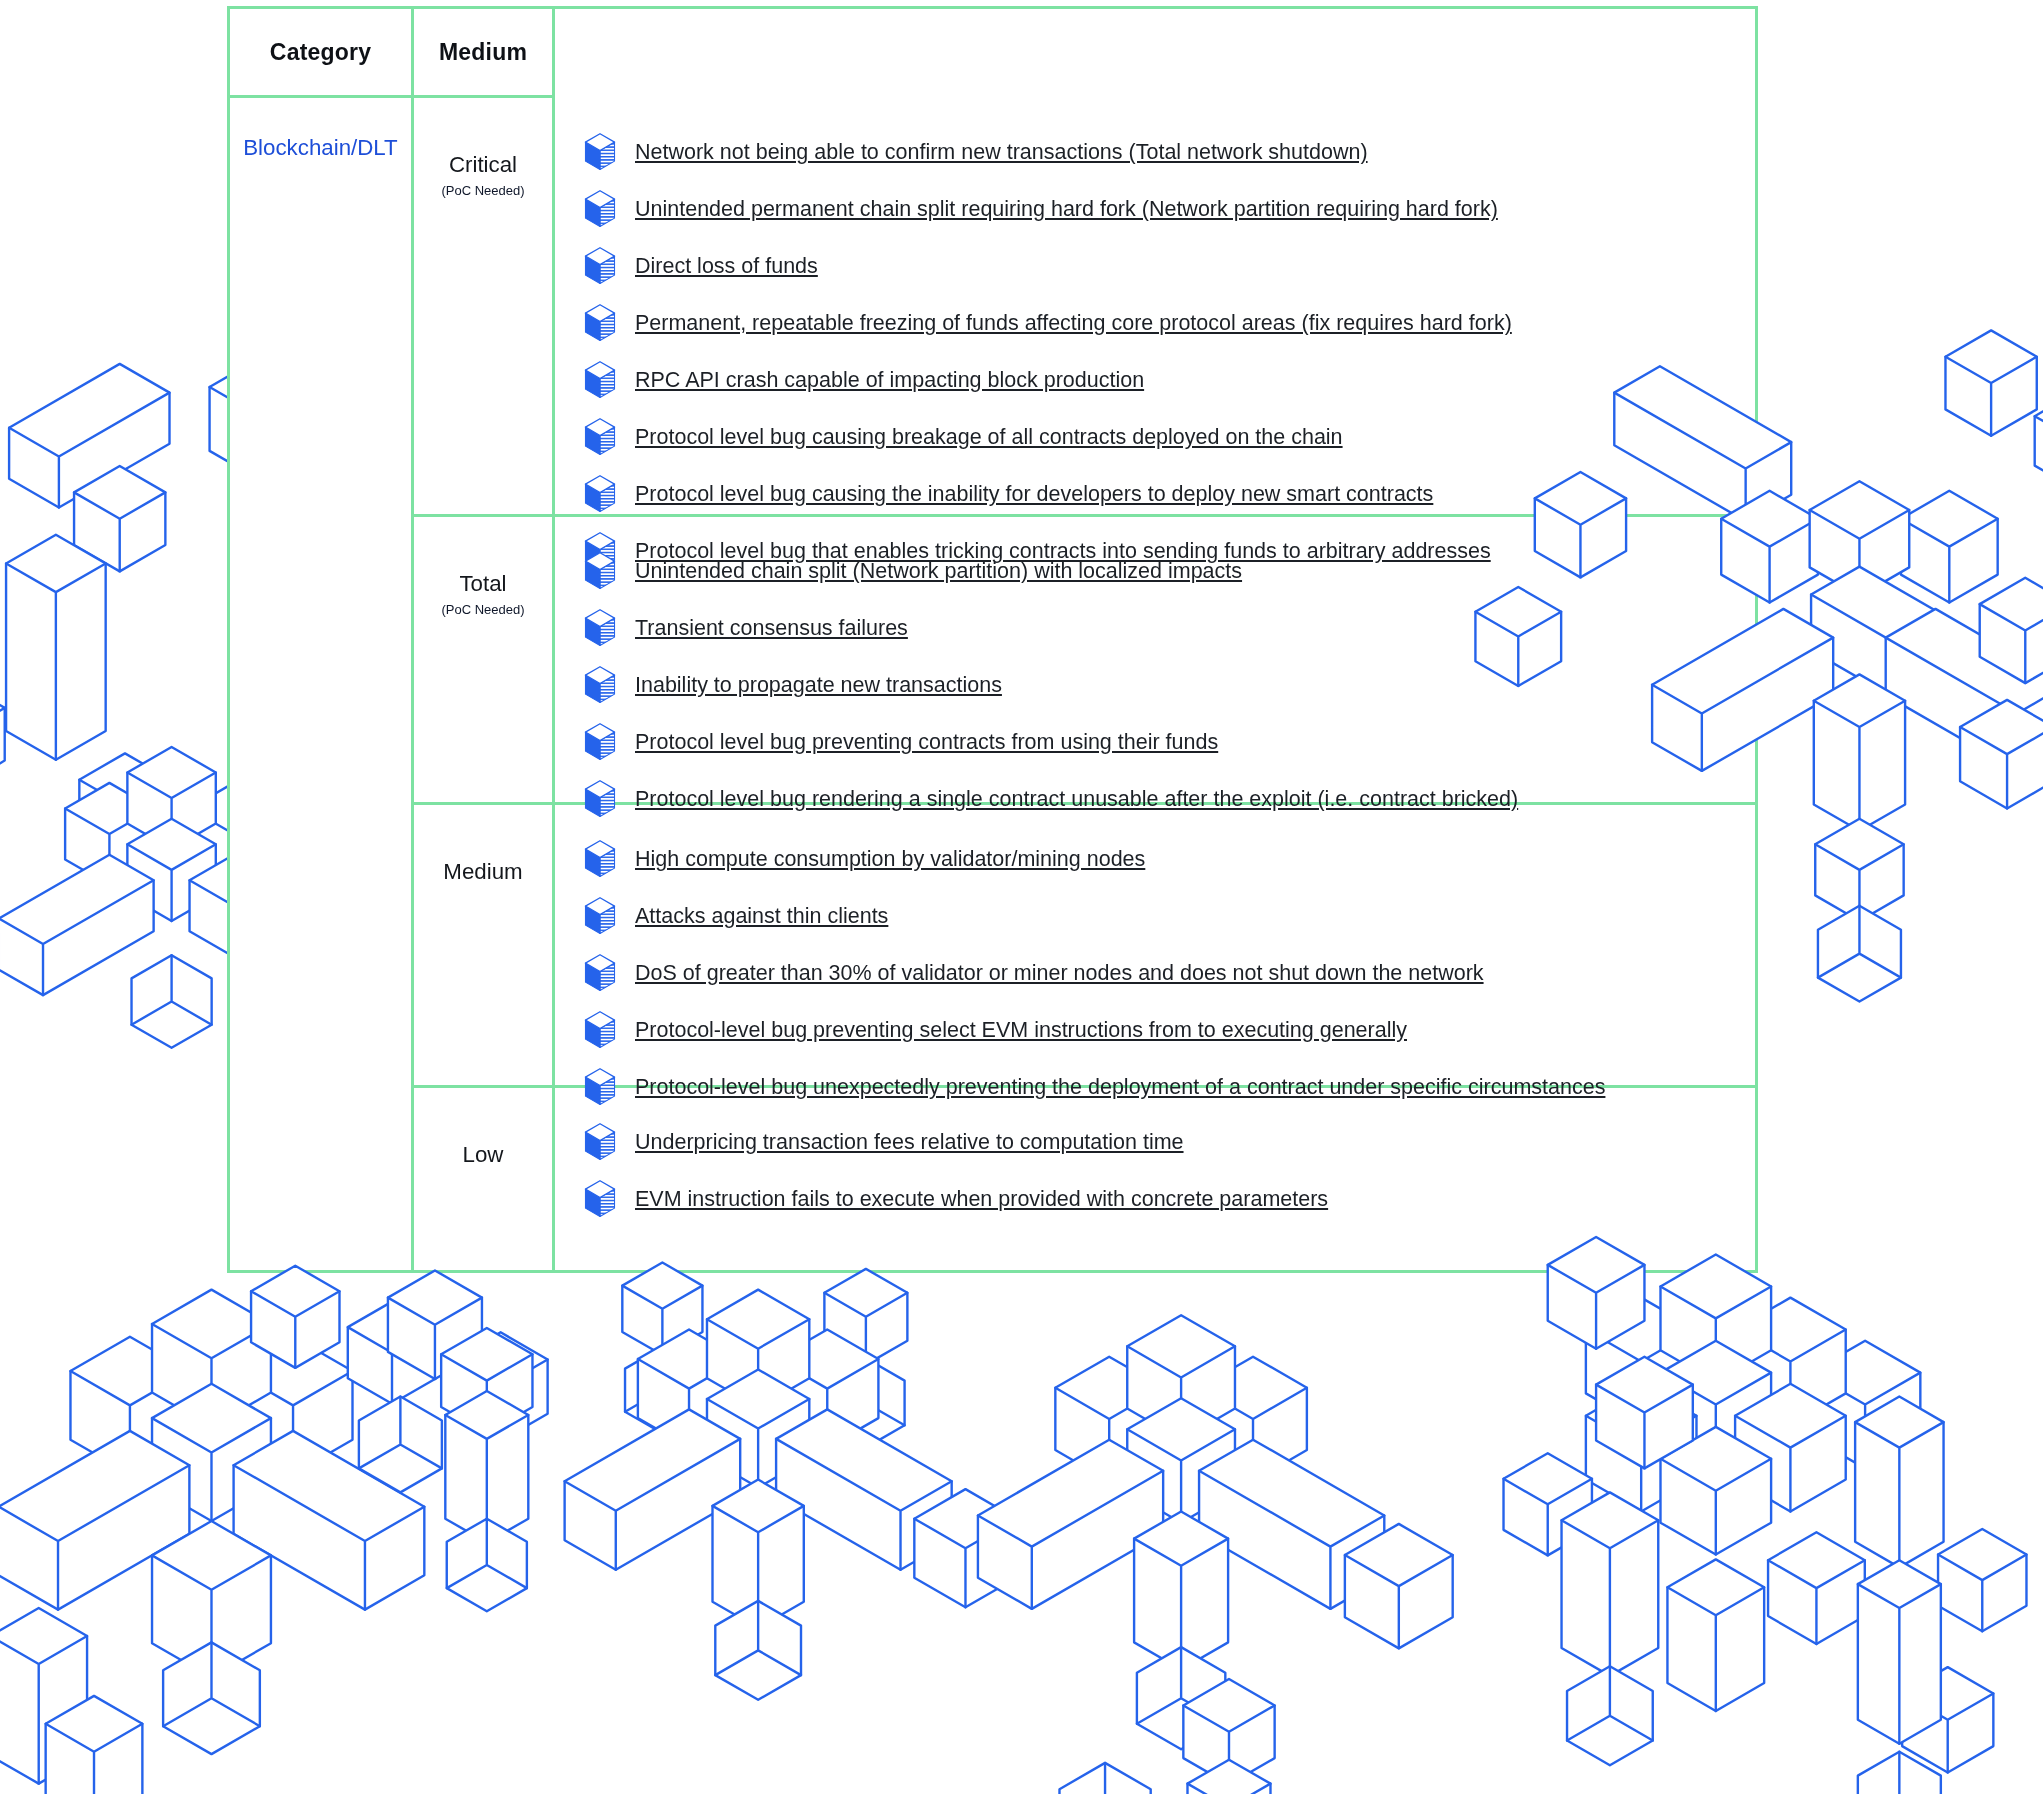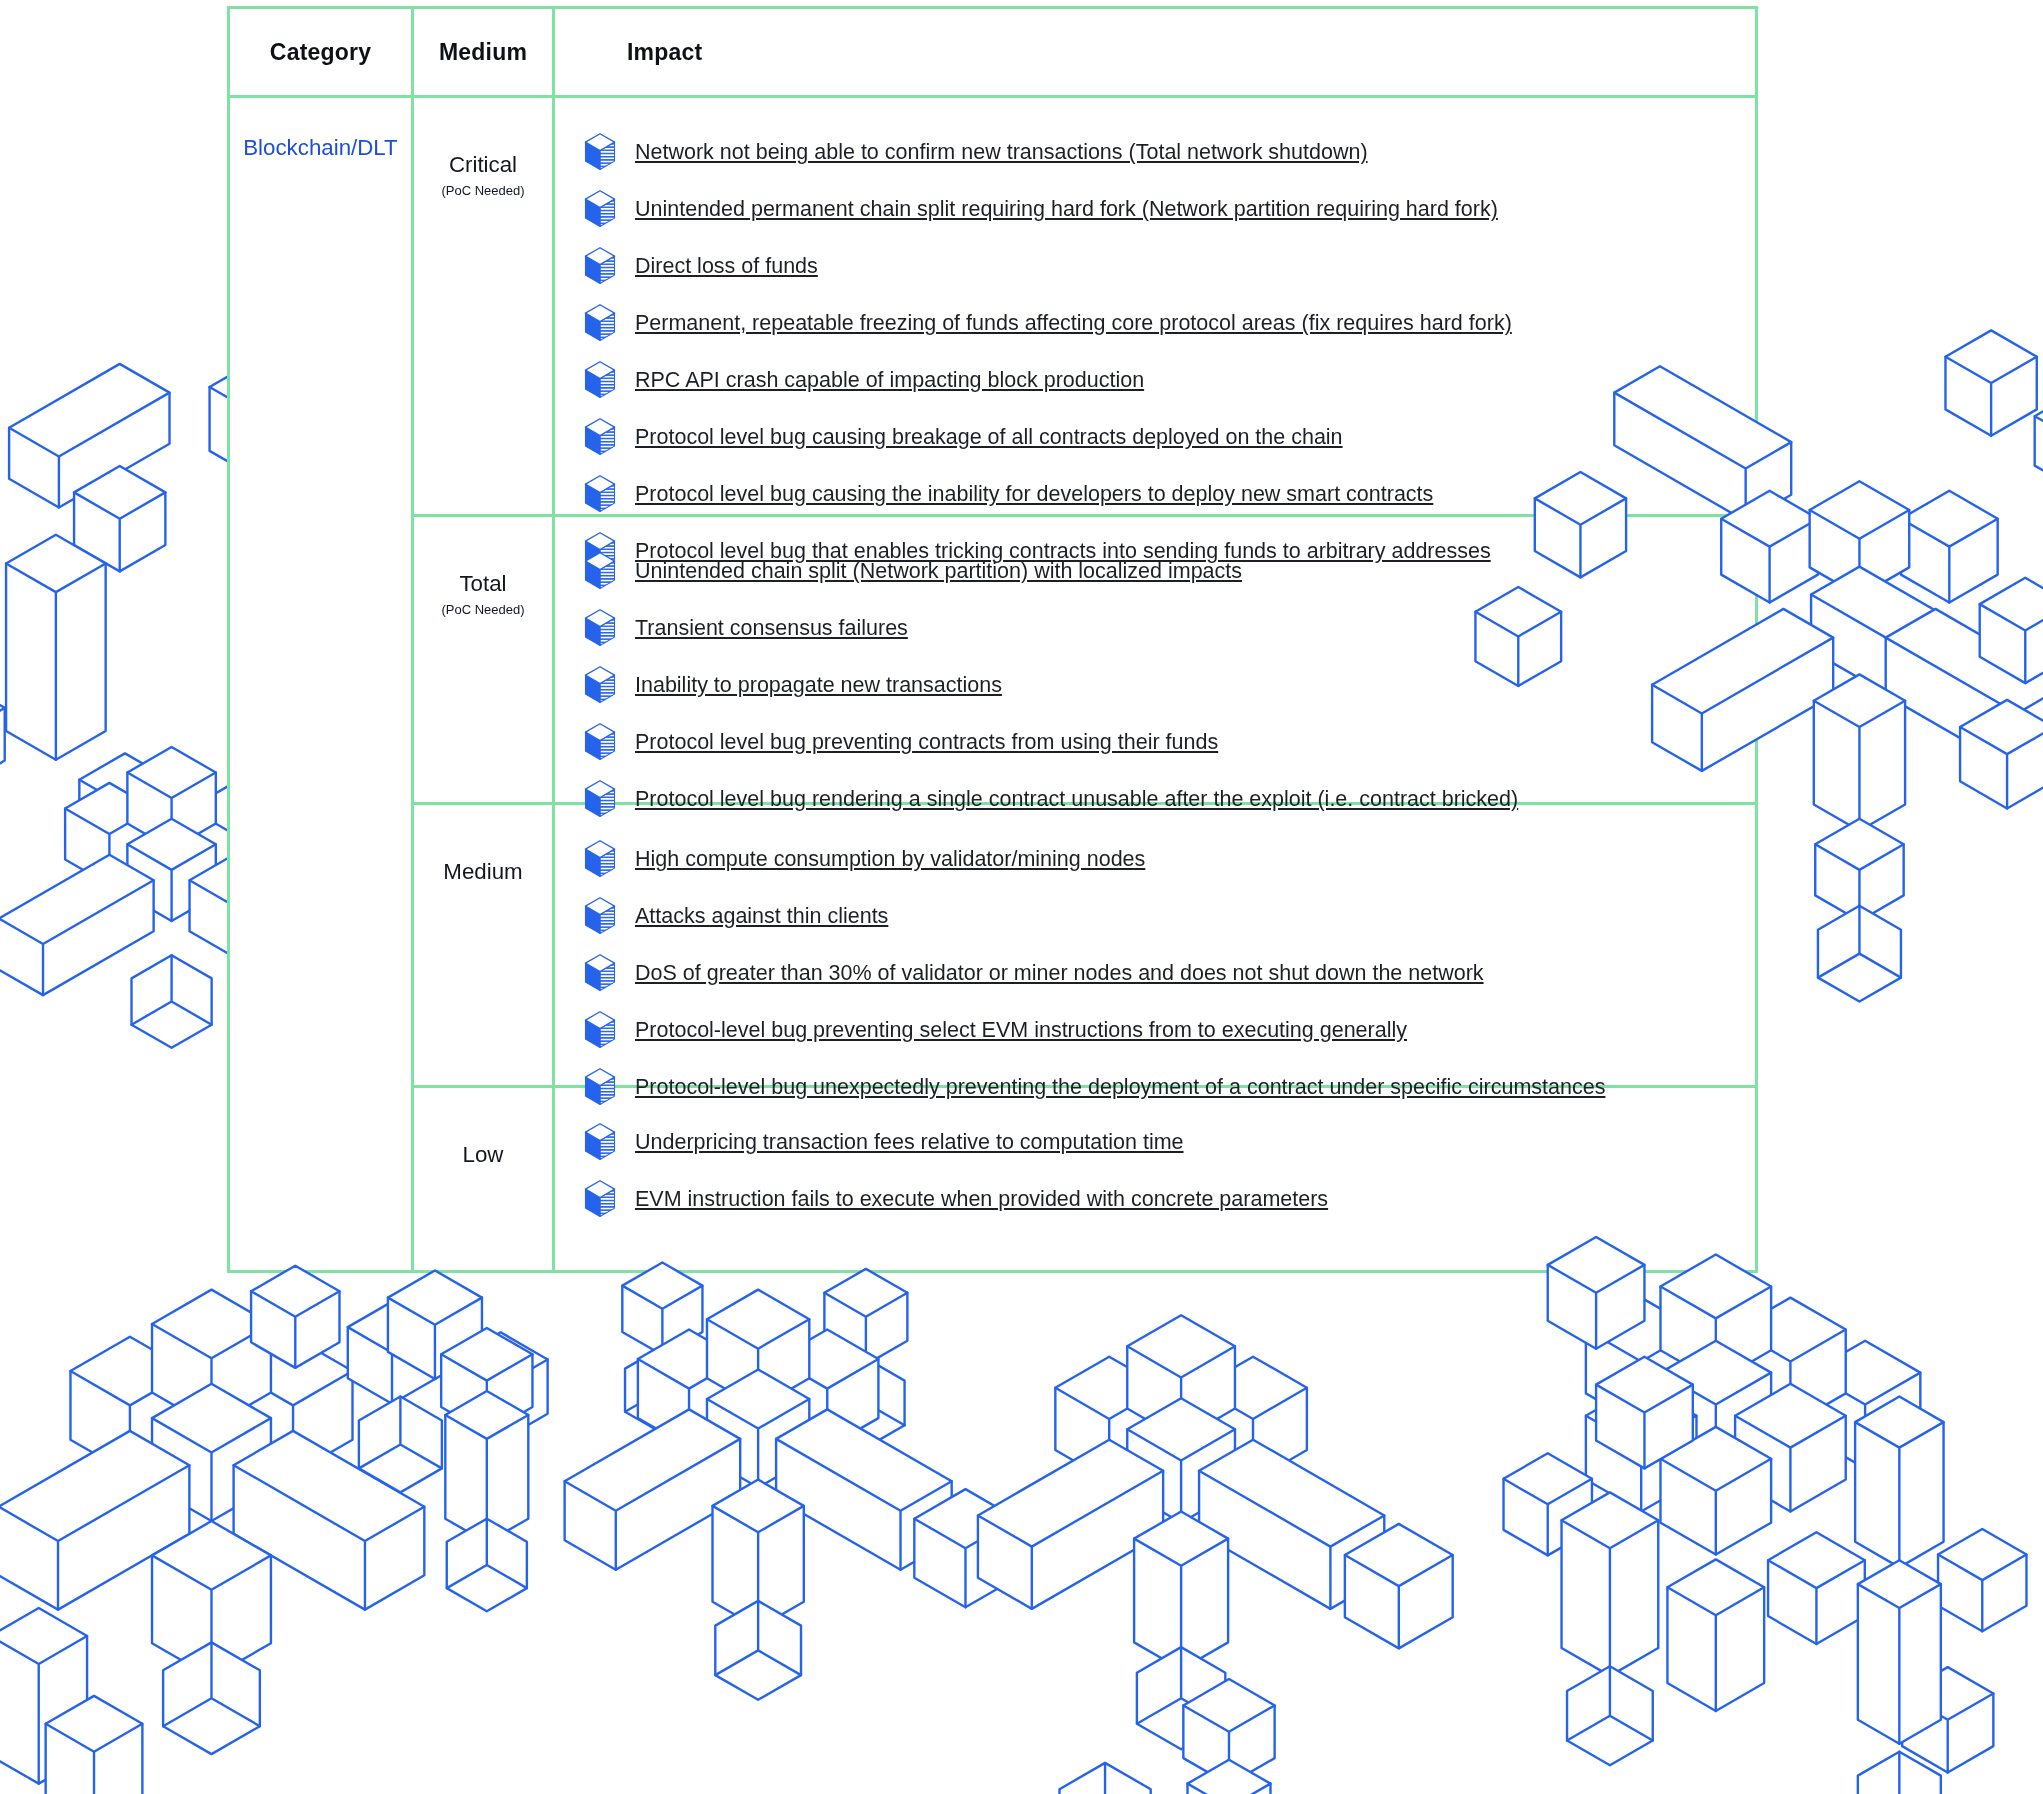--- a/index.html
+++ b/index.html
@@ -85,21 +85,20 @@
       <polygon points="137.1,1071.0 192.5,1103.0 192.5,1167.0 53.9,1247.0 -1.5,1215.0 -1.5,1151.0" fill="#ffffff" stroke="#2563eb" stroke-width="3" stroke-linejoin="round"></polygon>
       <path d="M53.9,1183.0 L192.5,1103.0 M53.9,1183.0 L53.9,1247.0 M53.9,1183.0 L-1.5,1151.0" fill="none" stroke="#2563eb" stroke-width="3" stroke-linejoin="round" stroke-linecap="round"></path>
       <polygon points="215.0,1197.0 265.2,1226.0 265.2,1284.0 215.0,1313.0 164.8,1284.0 164.8,1226.0" fill="#ffffff" stroke="#2563eb" stroke-width="3" stroke-linejoin="round"></polygon>
       <path d="M215.0,1255.0 L215.0,1197.0 M215.0,1255.0 L265.2,1284.0 M215.0,1255.0 L164.8,1284.0" fill="none" stroke="#2563eb" stroke-width="3" stroke-linejoin="round" stroke-linecap="round"></path>
     </g>
   </svg>
 
 <div class="risk-table">
   <div class="cell hcell bR bB">Category</div>
   <div class="cell hcell bR bB">Medium</div>
-  <div class="cell hcell h-impact bB">Impact</div>
 
   <div class="cell cat-cell bR">
     <span>Blockchain/DLT</span>
   </div>
 
   <div class="cell level-cell bR bB" style="grid-row:2">
     <div>Critical</div>
     <div class="level-note">(PoC Needed)</div>
   </div>
   <div class="cell impact-cell bB" style="grid-row:2">

